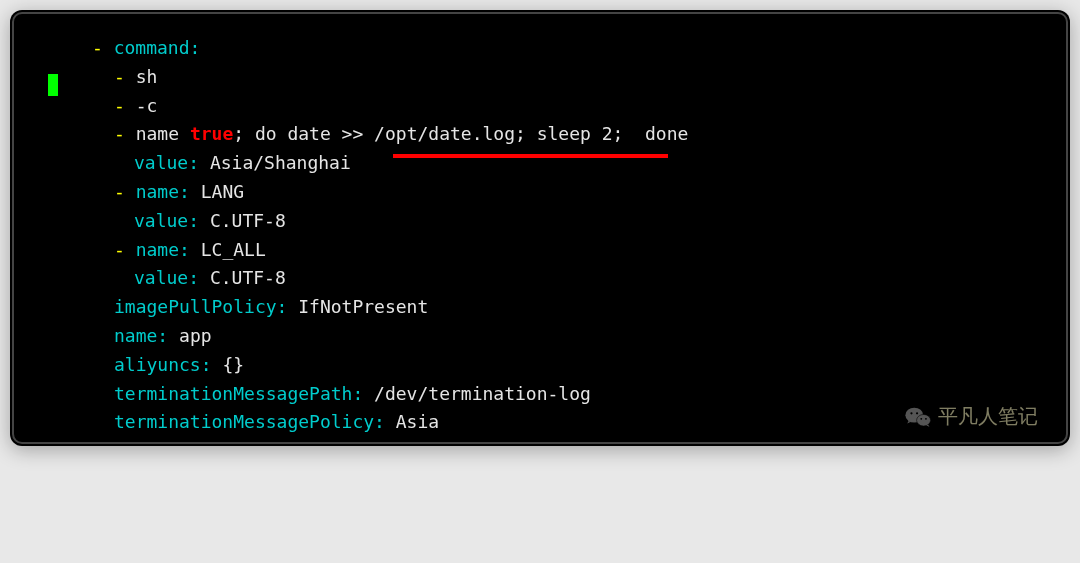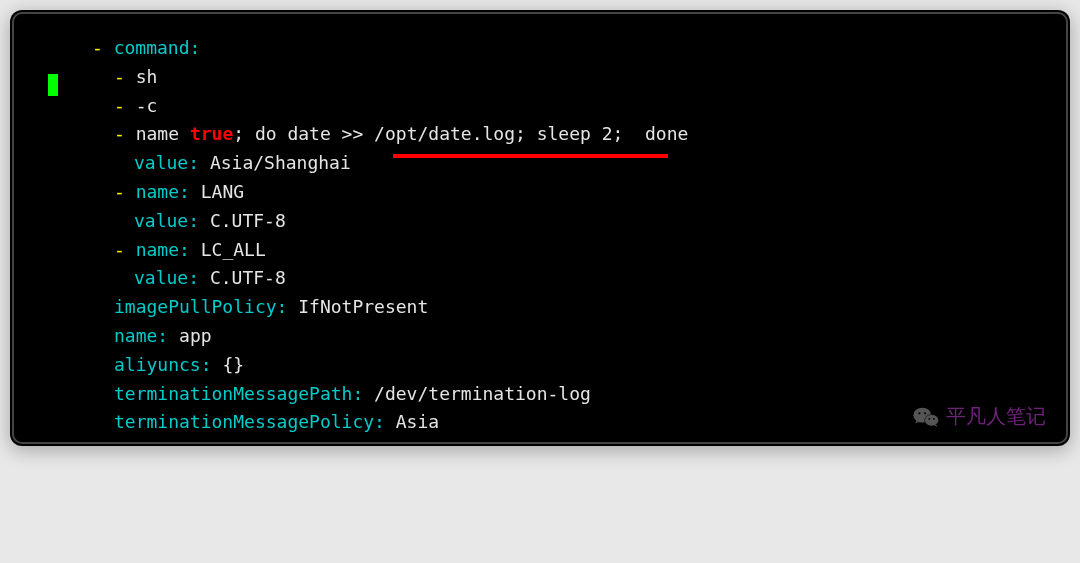--- a/index.html
+++ b/index.html
@@ -56,26 +56,26 @@
     .underline {
       position: absolute;
       height: 4px;
       background: #ff0000;
       left: 379px;
       top: 140px;
       width: 275px;
     }
     .watermark {
       position: absolute;
-      right: 20px;
+      right: 28px;
       bottom: 12px;
       display: flex;
       align-items: center;
       gap: 6px;
-      color: #d946ef;
+      color: #fef9c3;
       font-size: 20px;
       font-family: "STHeiti", "SimHei", sans-serif;
       opacity: 0.5;
     }
     .wechat-icon {
       width: 28px;
       height: 24px;
       position: relative;
     }
     .wechat-icon svg {

